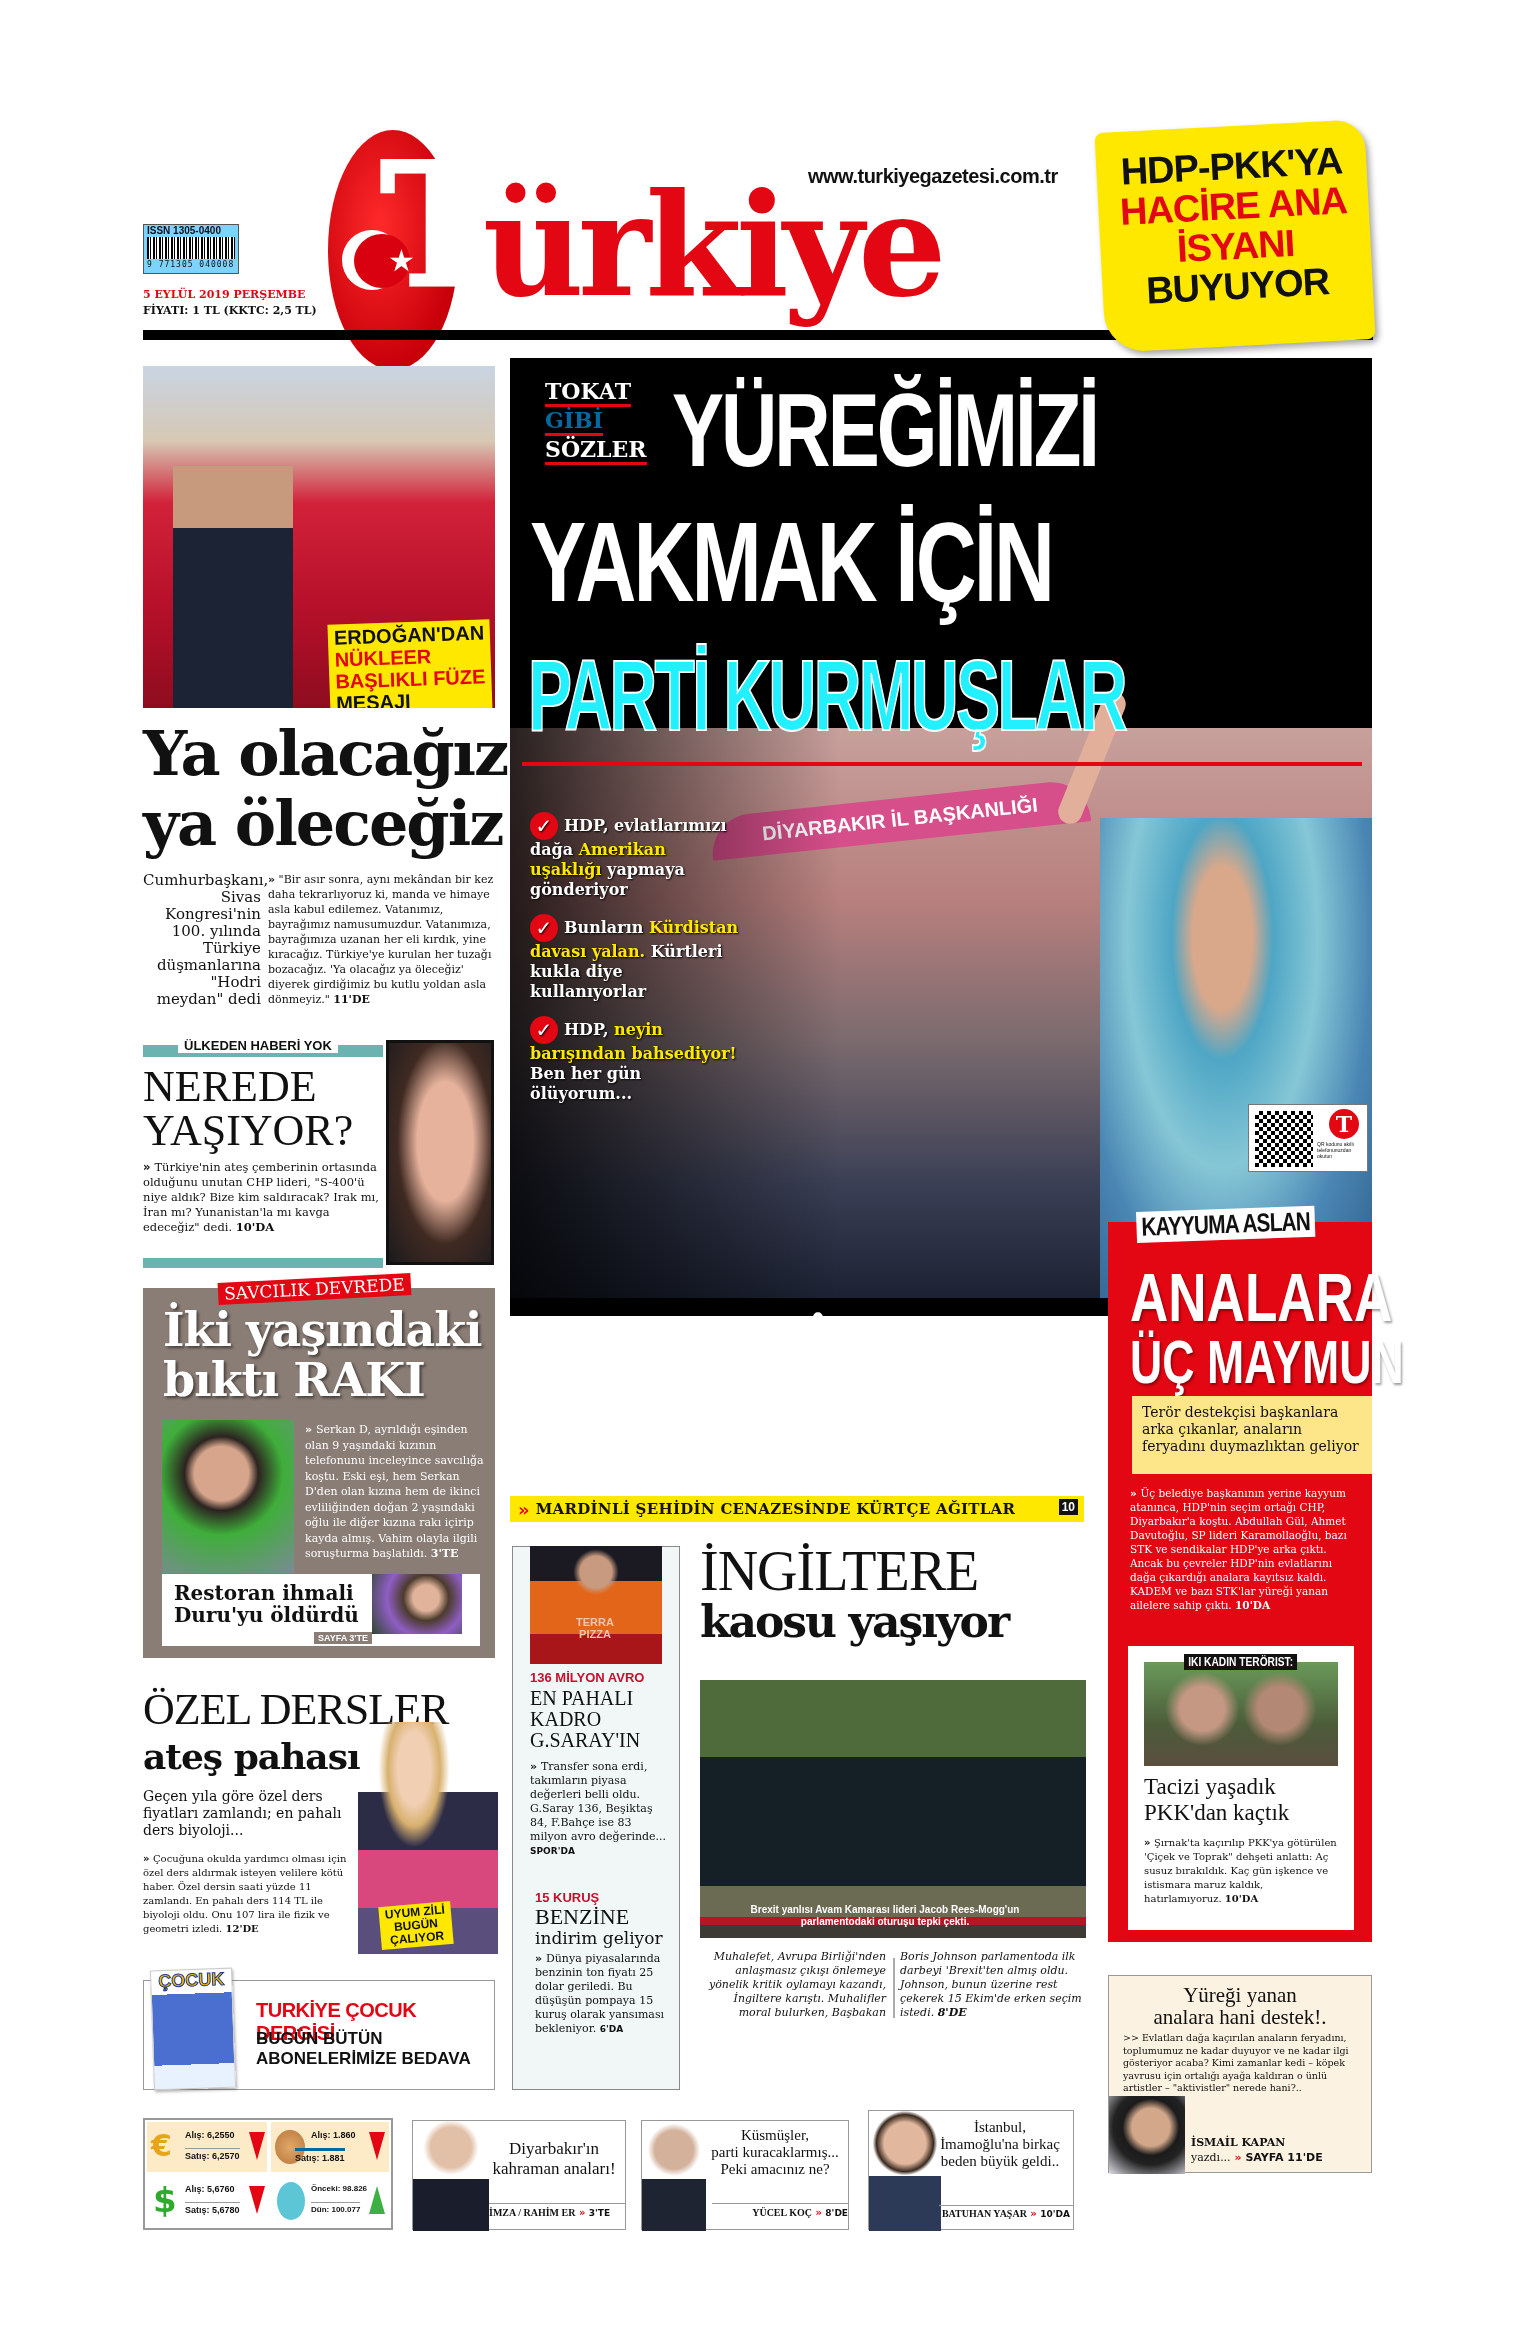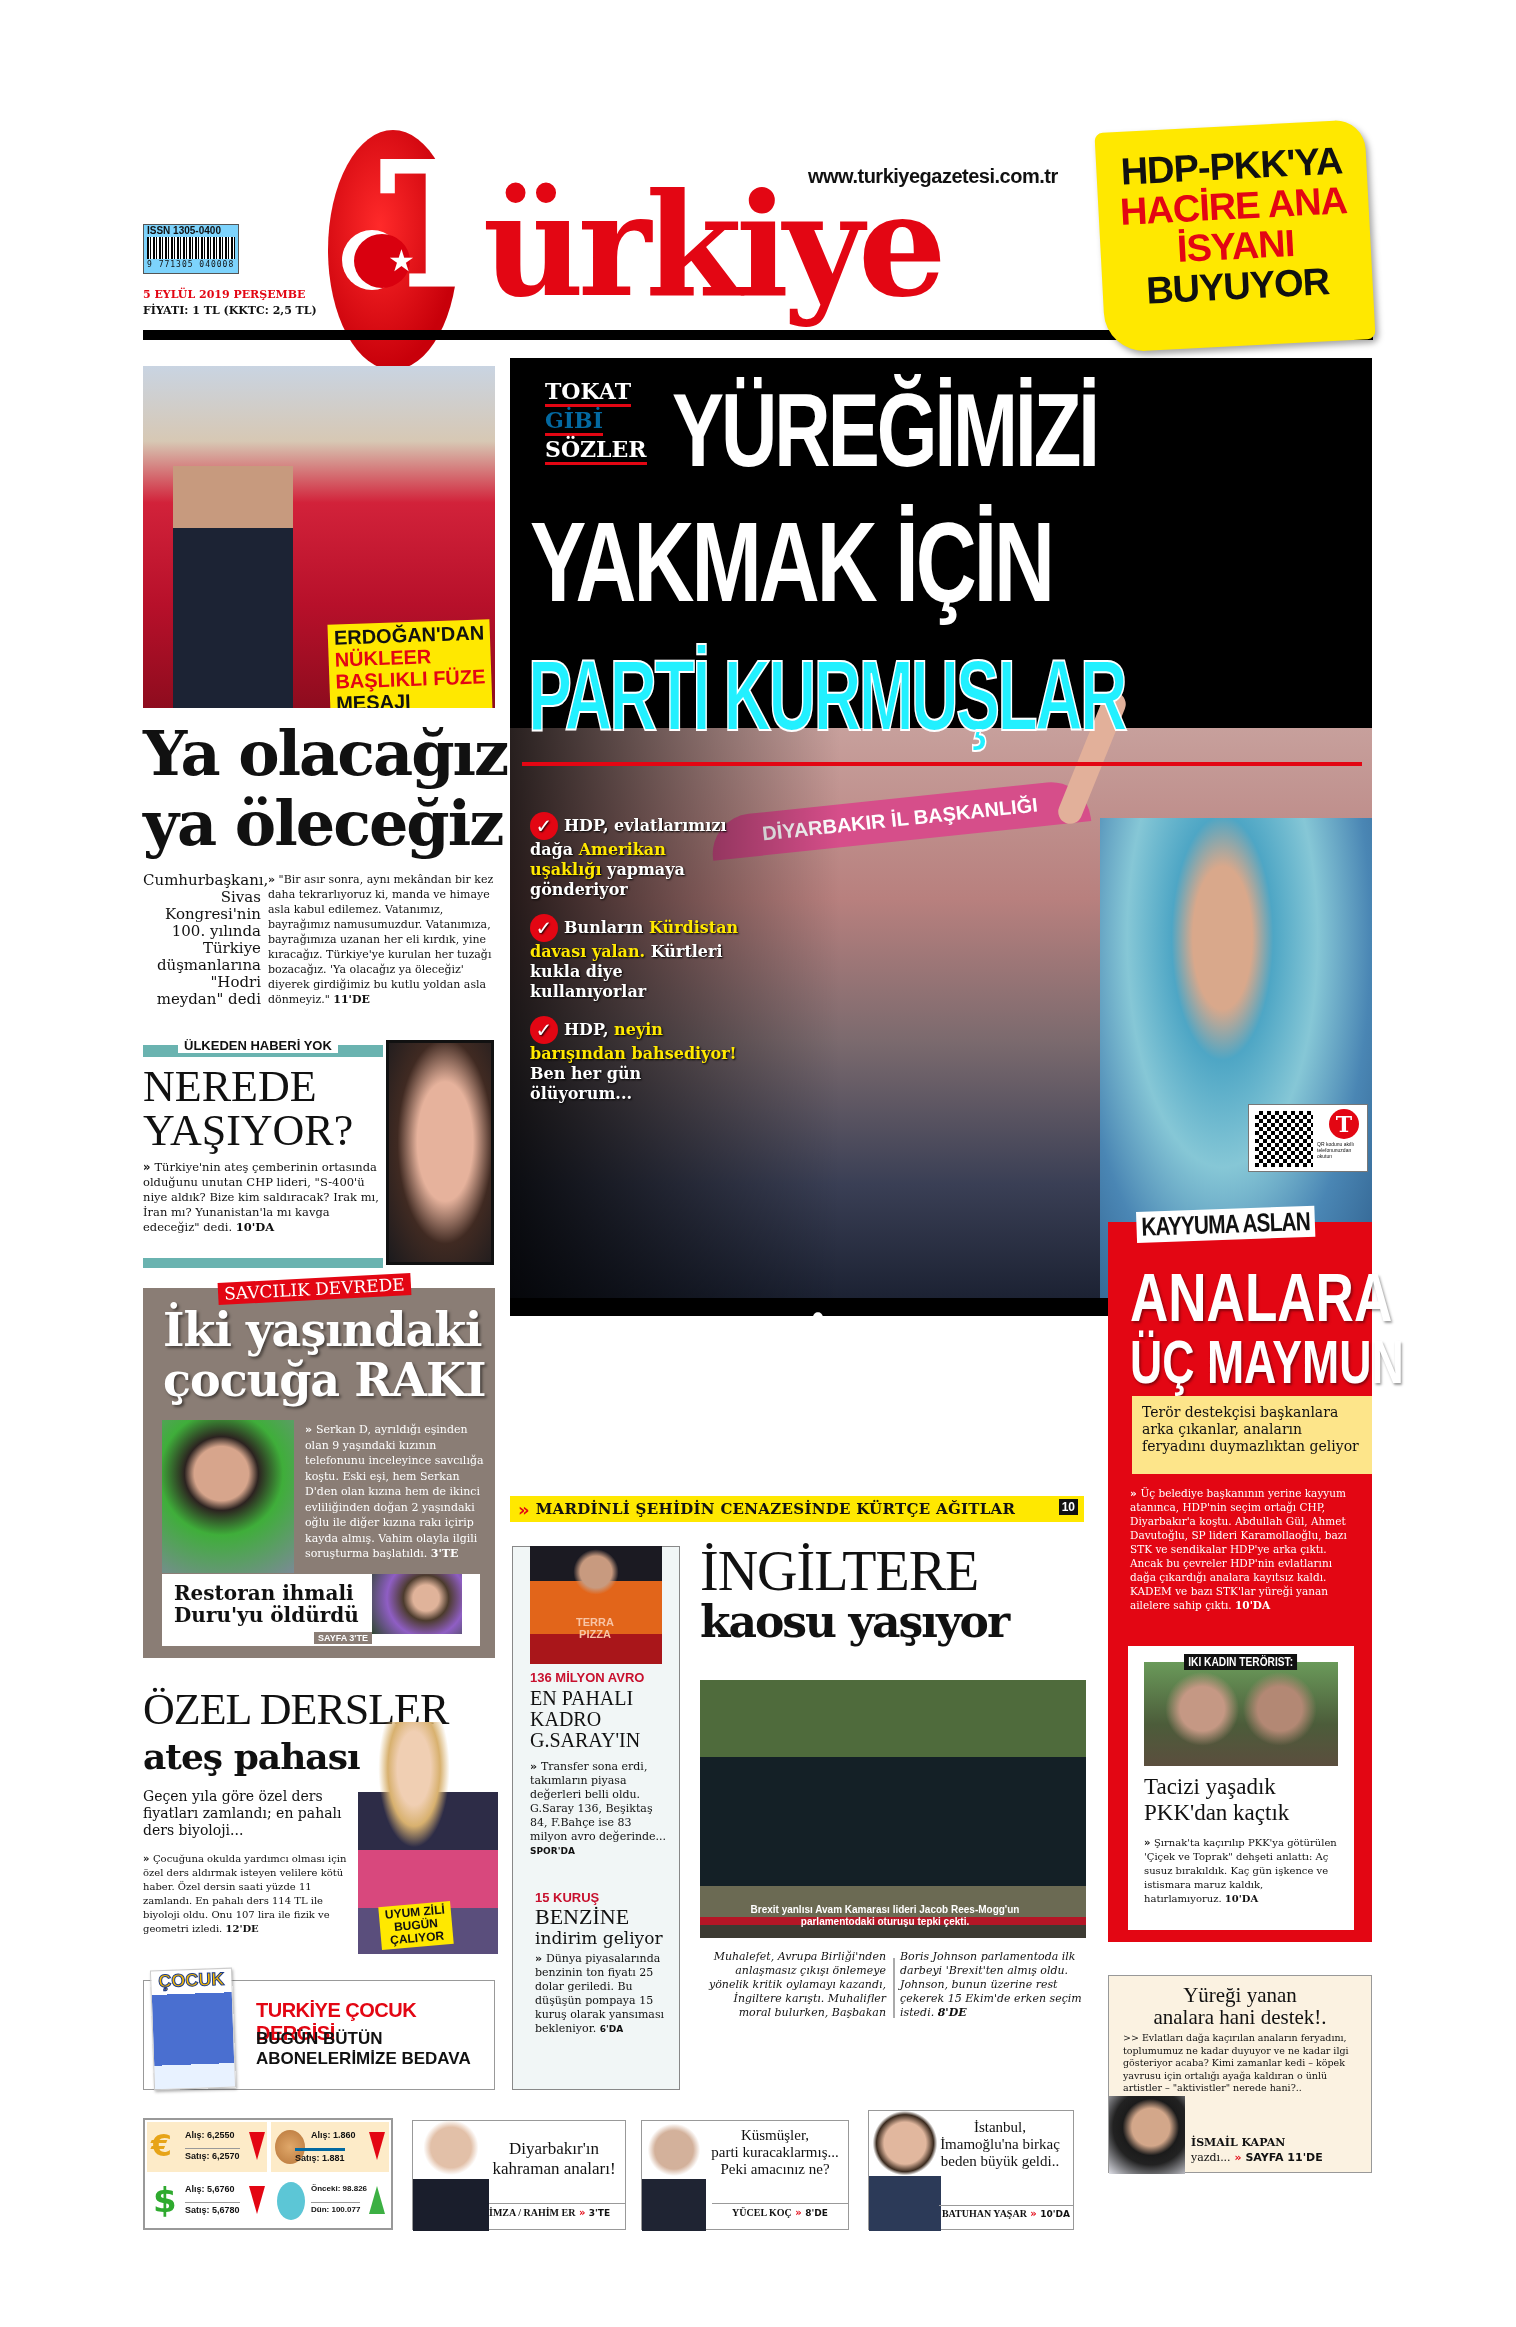--- a/index.html
+++ b/index.html
@@ -63,21 +63,21 @@
 <div class="abs" style="left:143px;top:1108px;font:44px 'Liberation Serif',serif;line-height:46px">YAŞIYOR?</div>
 <div class="abs" style="left:143px;top:1160px;width:240px;font:11.5px 'DejaVu Serif',serif;line-height:15px">
   <span class="chev">» </span><span>Türkiye'nin ateş çemberinin ortasında olduğunu unutan CHP lideri, "S-400'ü niye aldık? Bize kim saldıracak? Irak mı, İran mı? Yunanistan'la mı kavga edeceğiz" dedi.</span> <b>10'DA</b>
 </div>
 <div class="abs" style="left:386px;top:1040px;width:108px;height:225px;border:3px solid #111;background:radial-gradient(ellipse at 55% 45%,#e6b29c 0 35%,#402a22 60%,#1b1a1d 100%)"></div>
 <div class="abs" style="left:143px;top:1258px;width:240px;height:10px;background:#6ab3b0"></div>
 
 <div class="abs" style="left:143px;top:1288px;width:352px;height:370px;background:#8a7d75"></div>
 <div class="abs" style="left:218px;top:1278px;background:#e30613;color:#fff;font-size:17px;padding:1px 6px;transform:rotate(-3deg)">SAVCILIK DEVREDE</div>
 <div class="abs" style="left:163px;top:1306px;font:bold 46px 'DejaVu Serif',serif;color:#fff;line-height:48px;text-shadow:2px 2px 3px rgba(0,0,0,.5);letter-spacing:-1px">İki yaşındaki</div>
-<div class="abs" style="left:163px;top:1356px;font:bold 46px 'DejaVu Serif',serif;color:#fff;line-height:48px;text-shadow:2px 2px 3px rgba(0,0,0,.5);letter-spacing:-1px">çocuğa RAKI</div>
+<div class="abs" style="left:163px;top:1356px;font:bold 46px 'DejaVu Serif',serif;color:#fff;line-height:48px;text-shadow:2px 2px 3px rgba(0,0,0,.5);letter-spacing:-1px">bıktı RAKI</div>
 <div class="abs" style="left:162px;top:1420px;width:132px;height:153px;background:radial-gradient(circle at 45% 35%,#d7a58c 0 22%,#2c2320 30%,#3fae3a 50%,#7b8a96 100%)"></div>
 <div class="abs" style="left:305px;top:1422px;width:180px;font:11px 'DejaVu Serif',serif;color:#fff;line-height:15.5px">
   <span style="color:#fff;font-weight:bold;font-family:'DejaVu Sans',sans-serif">» </span><span>Serkan D, ayrıldığı eşinden olan 9 yaşındaki kızının telefonunu inceleyince savcılığa koştu. Eski eşi, hem Serkan D'den olan kızına hem de ikinci evliliğinden doğan 2 yaşındaki oğlu ile diğer kızına rakı içirip kayda almış. Vahim olayla ilgili soruşturma başlatıldı.</span> <b>3'TE</b>
 </div>
 <div class="abs" style="left:162px;top:1574px;width:318px;height:72px;background:#fff">
   <div style="position:absolute;left:12px;top:8px;font:bold 20px 'DejaVu Serif',serif;line-height:22px">Restoran ihmali</div>
   <div style="position:absolute;left:12px;top:30px;font:bold 20px 'DejaVu Serif',serif;line-height:22px">Duru'yu öldürdü</div>
   <div style="position:absolute;left:210px;top:0;width:90px;height:60px;background:radial-gradient(circle at 60% 40%,#e0b39a 0 20%,#4c3b2d 35%,#8f5ec4 60%,#2f4630 100%)"></div>
   <div class="cond" style="position:absolute;left:152px;top:58px;background:#8a7d75;color:#fff;font-size:9px;padding:1px 4px">SAYFA 3'TE</div>
 </div>
@@ -240,21 +240,21 @@
   <div style="position:absolute;left:70px;top:38px;width:142px;text-align:center;font:17px 'Liberation Serif',serif;line-height:19px">kahraman anaları!</div>
   <div style="position:absolute;left:76px;top:82px;width:136px;border-top:1px solid #999;padding-top:3px;font:bold 10px 'Liberation Serif',serif">
     <span>İMZA / RAHİM ER</span><span class="redchev"> » </span><b style="font-family:'DejaVu Sans',sans-serif;font-size:9px">3'TE</b>
   </div>
 </div>
 <div class="abs" style="left:641px;top:2120px;width:208px;height:110px;border:1px solid #999;background:#fff">
   <div style="position:absolute;left:0;top:-6px;width:64px;height:116px;background:radial-gradient(circle at 50% 30%,#d3b19b 0 22%,transparent 30%),linear-gradient(180deg,transparent 0 55%,#1f2433 55%)"></div>
   <div style="position:absolute;left:60px;top:6px;width:146px;text-align:center;font:15px 'Liberation Serif',serif;line-height:17px">Küsmüşler,</div>
   <div style="position:absolute;left:60px;top:23px;width:146px;text-align:center;font:15px 'Liberation Serif',serif;line-height:17px;white-space:nowrap">parti kuracaklarmış...</div>
   <div style="position:absolute;left:60px;top:40px;width:146px;text-align:center;font:15px 'Liberation Serif',serif;line-height:17px">Peki amacınız ne?</div>
-  <div style="position:absolute;left:70px;top:82px;width:136px;border-top:1px solid #999;padding-top:3px;font:bold 10px 'Liberation Serif',serif;text-align:center">
+  <div style="position:absolute;left:70px;top:82px;width:136px;border-top:1px solid #999;padding-top:3px;font:bold 10px 'Liberation Serif',serif;text-align:right">
     <span>YÜCEL KOÇ</span><span class="redchev"> » </span><b style="font-family:'DejaVu Sans',sans-serif;font-size:9px">8'DE</b>
   </div>
 </div>
 <div class="abs" style="left:868px;top:2110px;width:206px;height:120px;border:1px solid #999;background:#fff">
   <div style="position:absolute;left:0;top:-2px;width:72px;height:122px;background:radial-gradient(circle at 50% 28%,#e1b79e 0 22%,#3a2a1e 30%,transparent 34%),linear-gradient(180deg,transparent 0 55%,#2c3a58 55%)"></div>
   <div style="position:absolute;left:56px;top:8px;width:150px;text-align:center;font:15px 'Liberation Serif',serif;line-height:17px">İstanbul,</div>
   <div style="position:absolute;left:56px;top:25px;width:150px;text-align:center;font:15px 'Liberation Serif',serif;line-height:17px">İmamoğlu'na birkaç</div>
   <div style="position:absolute;left:56px;top:42px;width:150px;text-align:center;font:15px 'Liberation Serif',serif;line-height:17px">beden büyük geldi..</div>
   <div style="position:absolute;left:70px;top:94px;width:134px;border-top:1px solid #999;padding-top:2px;font:bold 10px 'Liberation Serif',serif;text-align:center">
     <span>BATUHAN YAŞAR</span><span class="redchev"> » </span><b style="font-family:'DejaVu Sans',sans-serif;font-size:9px">10'DA</b>

